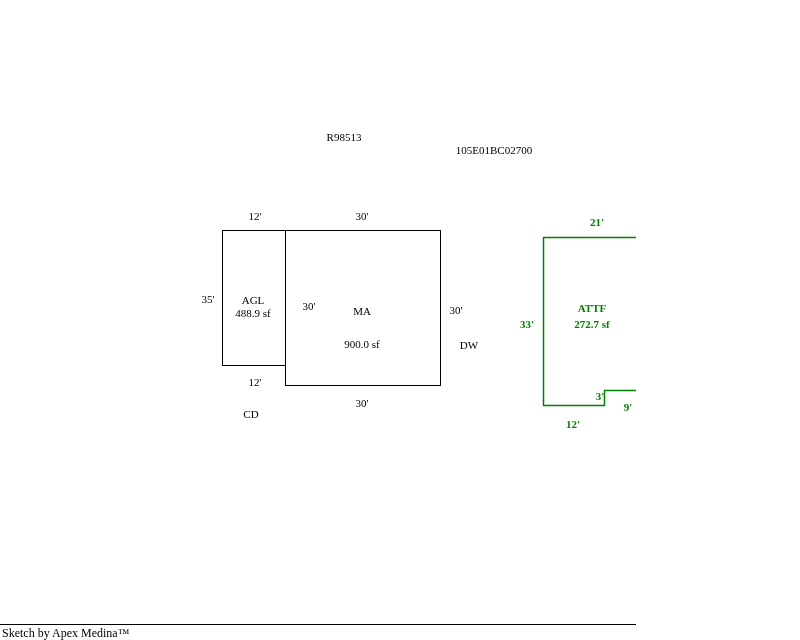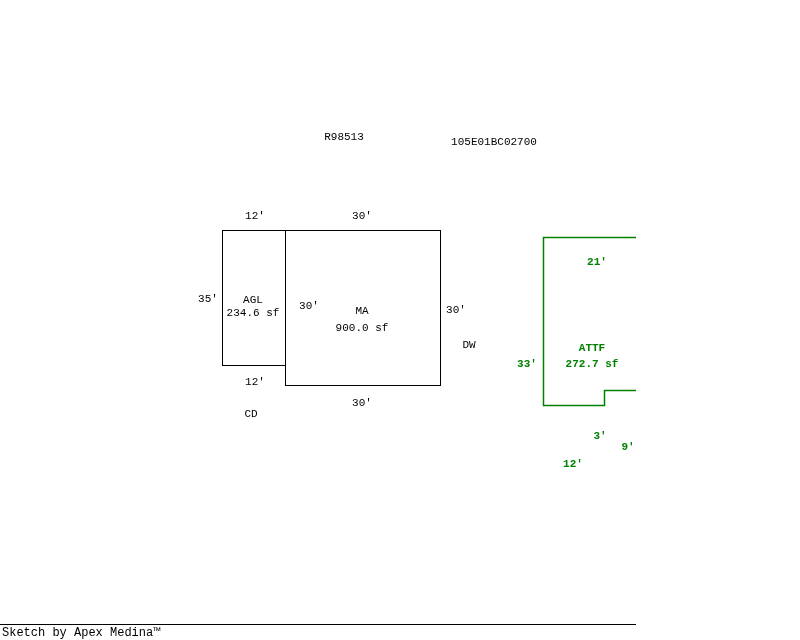--- a/index.html
+++ b/index.html
@@ -6,38 +6,37 @@
     margin: 0;
     padding: 0;
     background: #ffffff;
   }
   #canvas {
     position: relative;
     width: 636px;
     height: 640px;
     background: #ffffff;
     overflow: hidden;
-    font-family: Liberation Mono, monospace;
+    font-family: Liberation Serif, serif;
   }
   #shapes {
     position: absolute;
     left: 0;
     top: 0;
   }
   .lbl {
     position: absolute;
     font-size: 11px;
     line-height: 13px;
     color: #000000;
     white-space: nowrap;
     transform: translate(-50%, -50%);
   }
   .green {
     font-weight: bold;
-    margin-top: 40px;
   }
   .footer-credit {
     position: absolute;
     left: 2px;
     top: 626px;
     font-size: 12px;
     color: #000000;
     white-space: nowrap;
   }
 </style>
@@ -51,33 +50,33 @@
     <rect x="222.5" y="230.5" width="63" height="135" fill="none" stroke="#000000" stroke-width="1"></rect>
 
     <rect x="285.5" y="230.5" width="155" height="155" fill="none" stroke="#000000" stroke-width="1"></rect>
 
     <polygon points="543.5,237.5 650.5,237.5 650.5,390.5 604.5,390.5 604.5,405.5 543.5,405.5" fill="none" stroke="#008000" stroke-width="1.5"></polygon>
 
     <line x1="0" y1="624.5" x2="800" y2="624.5" stroke="#000000" stroke-width="1"></line>
   </svg>
 
   <span class="lbl" style="left:344px; top:137px;">R98513</span>
-  <span class="lbl" style="left:494px; top:142px;">105E01BC02700</span>
+  <span class="lbl" style="left:494px; top:150px;">105E01BC02700</span>
 
   <span class="lbl" style="left:255px; top:216px;">12'</span>
   <span class="lbl" style="left:208px; top:299px;">35'</span>
   <span class="lbl" style="left:253px; top:300px;">AGL</span>
-  <span class="lbl" style="left:253px; top:313px;">234.6 sf</span>
+  <span class="lbl" style="left:253px; top:313px;">488.9 sf</span>
   <span class="lbl" style="left:255px; top:382px;">12'</span>
   <span class="lbl" style="left:251px; top:414px;text-align:right;">CD</span>
 
   <span class="lbl" style="left:362px; top:216px;">30'</span>
   <span class="lbl" style="left:309px; top:306px;">30'</span>
   <span class="lbl" style="left:362px; top:311px;">MA</span>
-  <span class="lbl" style="left:362px; top:328px;">900.0 sf</span>
+  <span class="lbl" style="left:362px; top:344px;">900.0 sf</span>
   <span class="lbl" style="left:456px; top:310px;">30'</span>
   <span class="lbl" style="left:469px; top:345px;">DW</span>
   <span class="lbl" style="left:362px; top:403px;">30'</span>
 
   <span class="lbl green" style="left: 597px; top: 222px; color: rgb(0, 128, 0);">21'</span>
   <span class="lbl green" style="left: 527px; top: 324px; color: rgb(0, 128, 0);">33'</span>
   <span class="lbl green" style="left: 665px; top: 316px; color: rgb(0, 128, 0);">30'</span>
   <span class="lbl green" style="left: 592px; top: 308px; color: rgb(0, 128, 0);">ATTF</span>
   <span class="lbl green" style="left: 592px; top: 324px; color: rgb(0, 128, 0);">272.7 sf</span>
   <span class="lbl green" style="left: 600px; top: 396px; color: rgb(0, 128, 0);">3'</span>

